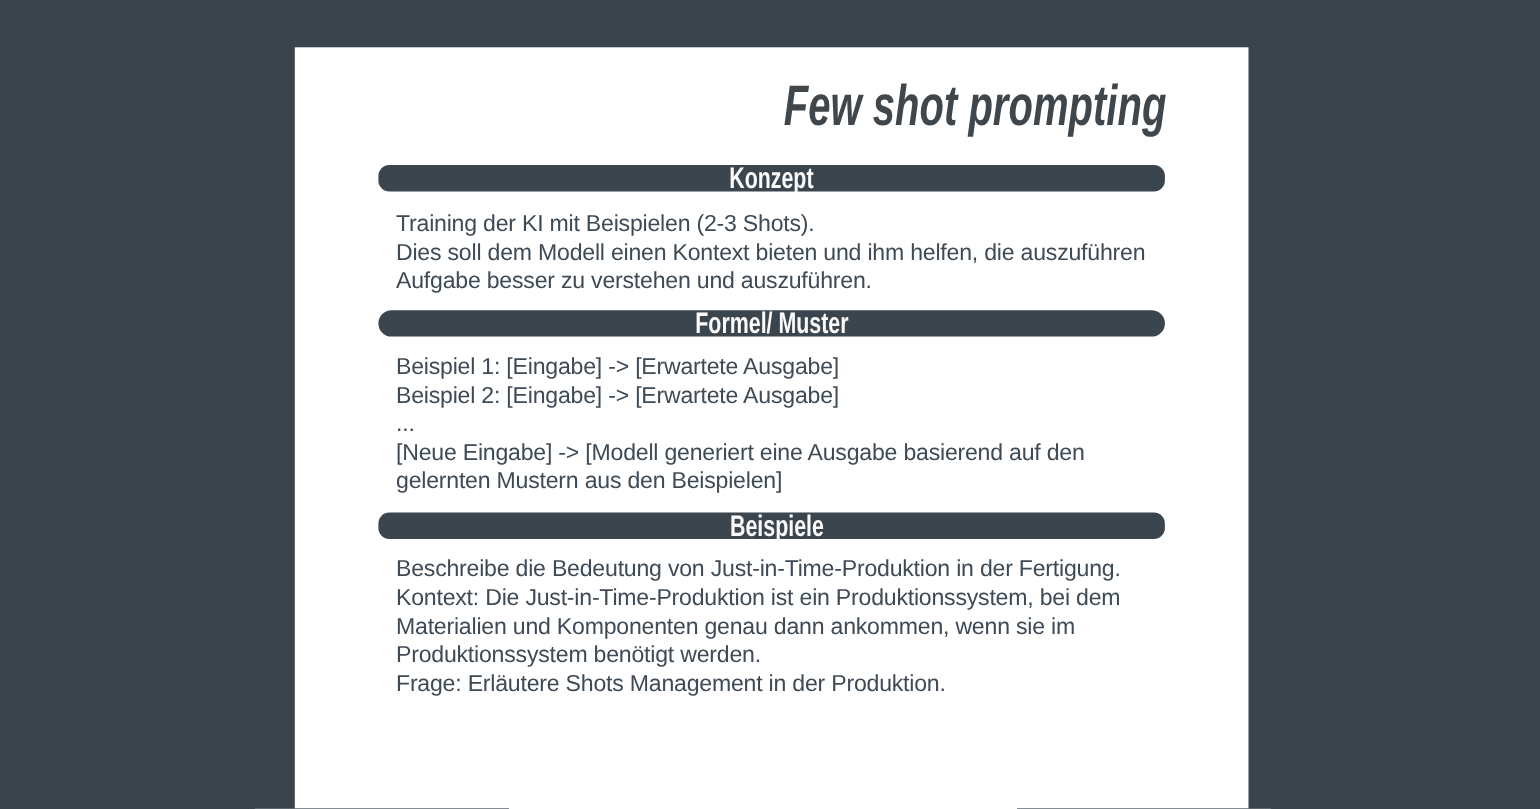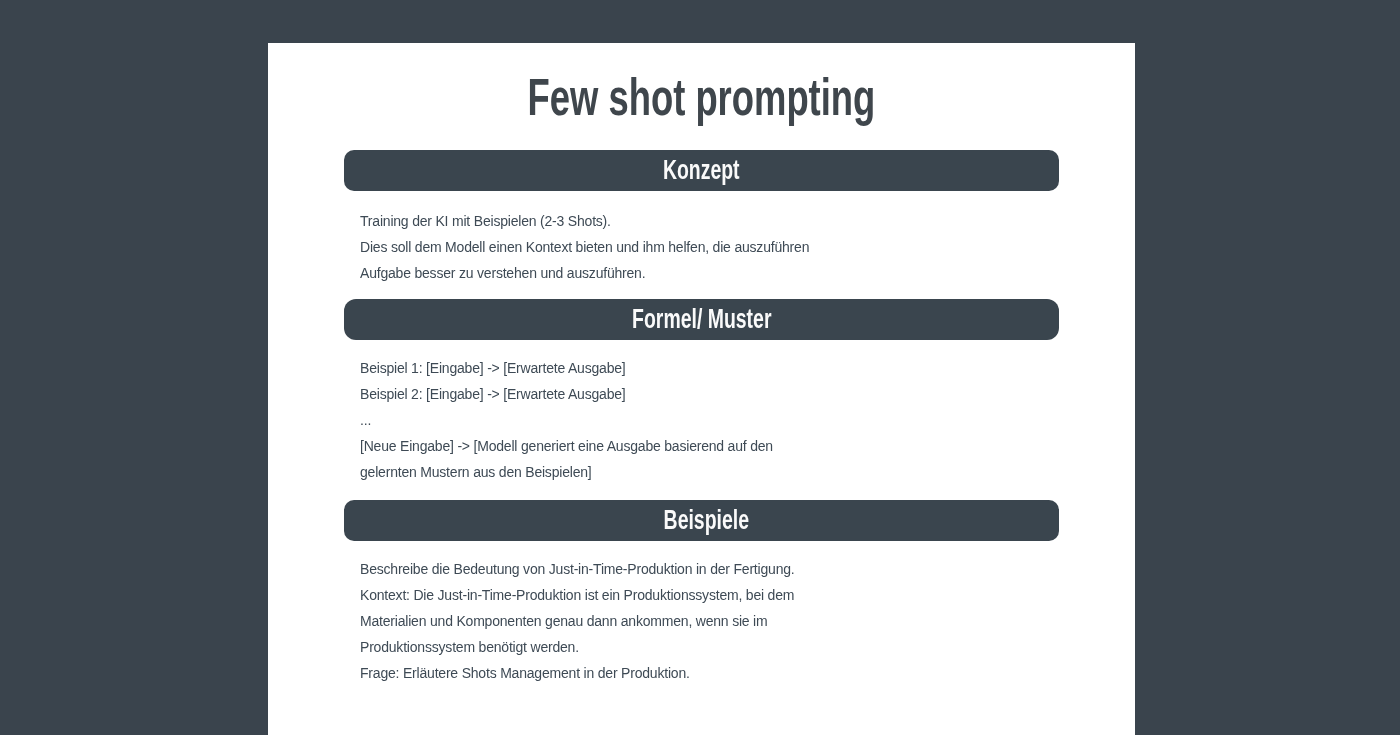--- a/index.html
+++ b/index.html
@@ -29,56 +29,57 @@
     left: 268px;
     top: 43px;
     width: 867px;
     height: 692px;
     background: var(--card);
   }
   .title-wrap {
     height: 107px;
     display: flex;
     align-items: center;
-    justify-content: center;
+    justify-content: flex-end;
+    font-style: italic;
   }
   .title {
     font-size: 52px;
     font-weight: 700;
     color: var(--title-text);
     white-space: nowrap;
     display: inline-block;
     transform: scaleX(0.70);
     transform-origin: center center;
     letter-spacing: 0px;
   }
   .header-bar {
     width: 715px;
-    height: 41px;
+    height: 24px;
     margin: 0 auto;
     background: var(--bar);
     border-radius: 10px;
     display: flex;
     align-items: center;
     justify-content: center;
   }
   .header-label {
     color: var(--bar-text);
     font-size: 27px;
     font-weight: 700;
     white-space: nowrap;
     display: inline-block;
     transform: scaleX(0.72);
     transform-origin: center center;
   }
   .section-body {
     padding-left: 92px;
     padding-right: 40px;
     color: var(--body-text);
-    font-size: 14px;
+    font-size: 21px;
     line-height: 26px;
     letter-spacing: -0.2px;
   }
   .section-body .text-line { white-space: nowrap; }
   .body-1 { margin-top: 17px; }
   .bar-2  { margin-top: 13px; border-radius: 12px; }
   .body-2 { margin-top: 15px; }
   .bar-3  { margin-top: 15px; padding-left: 10px; }
   .body-3 { margin-top: 15px; }
 </style>

